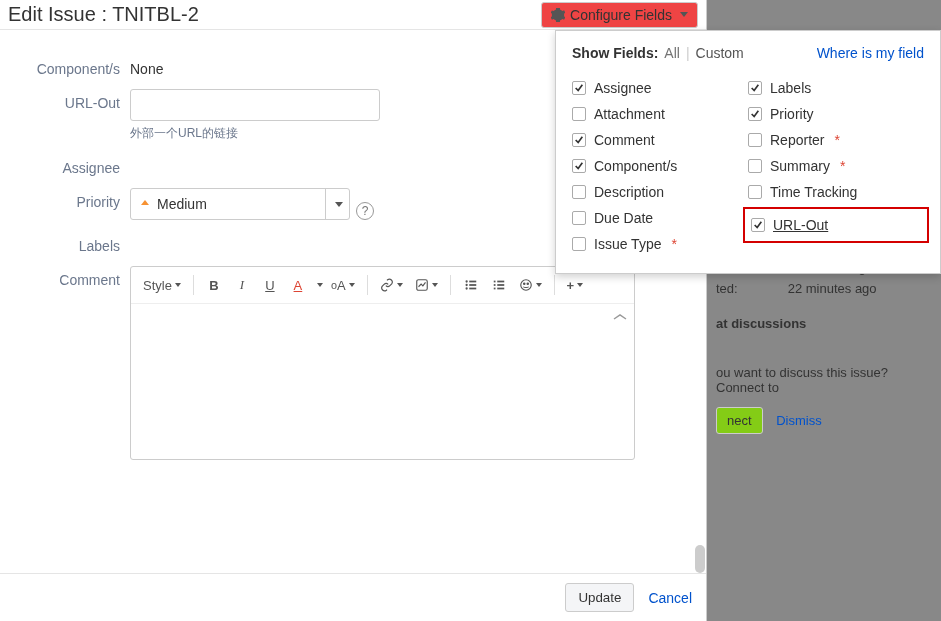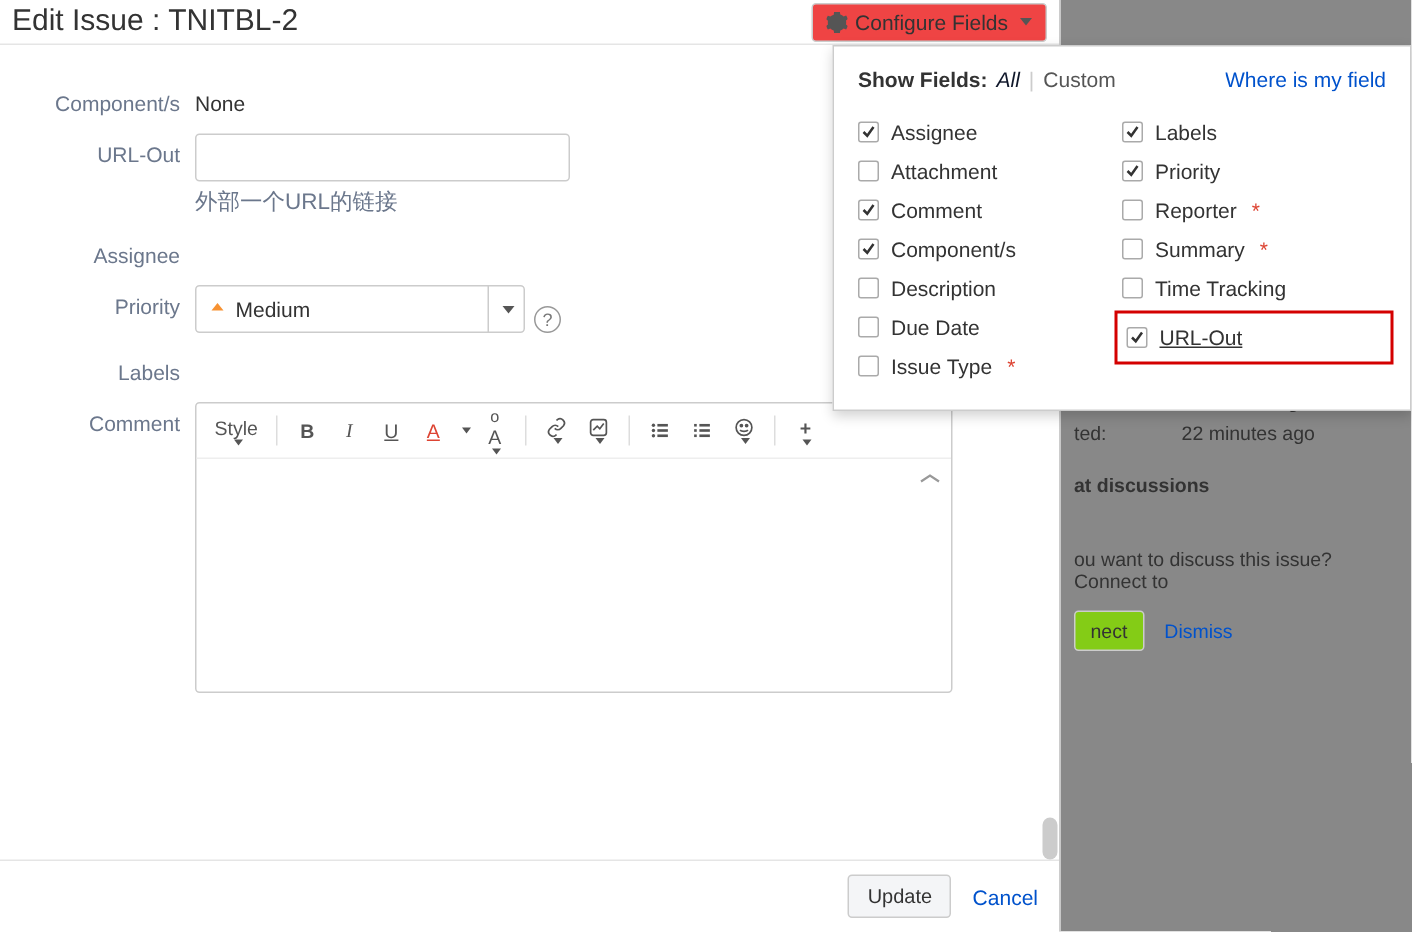--- a/index.html
+++ b/index.html
@@ -114,21 +114,21 @@
 
     .text-input {
       width: 250px;
       height: 32px;
       border: 1px solid #ccc;
       border-radius: 3px;
       padding: 0 8px;
       background: #fff;
     }
     .helper {
-      font-size: 15px;
+      font-size: 12px;
       color: #6b778c;
       margin-top: 4px;
     }
 
     .select-like {
       display: flex;
       border: 1px solid #ccc;
       border-radius: 3px;
       height: 32px;
       background: #fff;
@@ -196,21 +196,20 @@
     .rte-btn {
       display: inline-flex;
       align-items: center;
       justify-content: center;
       min-width: 24px;
       height: 24px;
       padding: 0 4px;
       color: #555;
       cursor: pointer;
       font-size: 13px;
-      flex-direction: column;
     }
     .rte-btn.bold { font-weight: bold; }
     .rte-btn.italic { font-style: italic; font-family: serif; }
     .rte-btn.underline { text-decoration: underline; }
     .rte-sep {
       width: 1px; height: 20px;
       background: #ddd;
       margin: 0 4px;
     }
     .rte-body {
@@ -254,21 +253,21 @@
       z-index: 50;
       padding: 14px 16px 16px;
     }
     .fields-menu-header {
       display: flex;
       align-items: baseline;
       gap: 6px;
       margin-bottom: 14px;
     }
     .fields-menu-header .title { font-weight: 600; }
-    .fields-menu-header .opt-all { color: #0f172a; cursor: pointer; font-style: italic; }
+    .fields-menu-header .opt-all { color: #737373; cursor: pointer; }
     .fields-menu-header .sep-bar { color: #ccc; }
     .fields-menu-header .opt-custom { color: #555; }
     .fields-menu-header .where-link {
       margin-left: auto;
       color: #0052cc;
       white-space: nowrap;
       overflow: hidden;
       cursor: pointer;
     }
 

